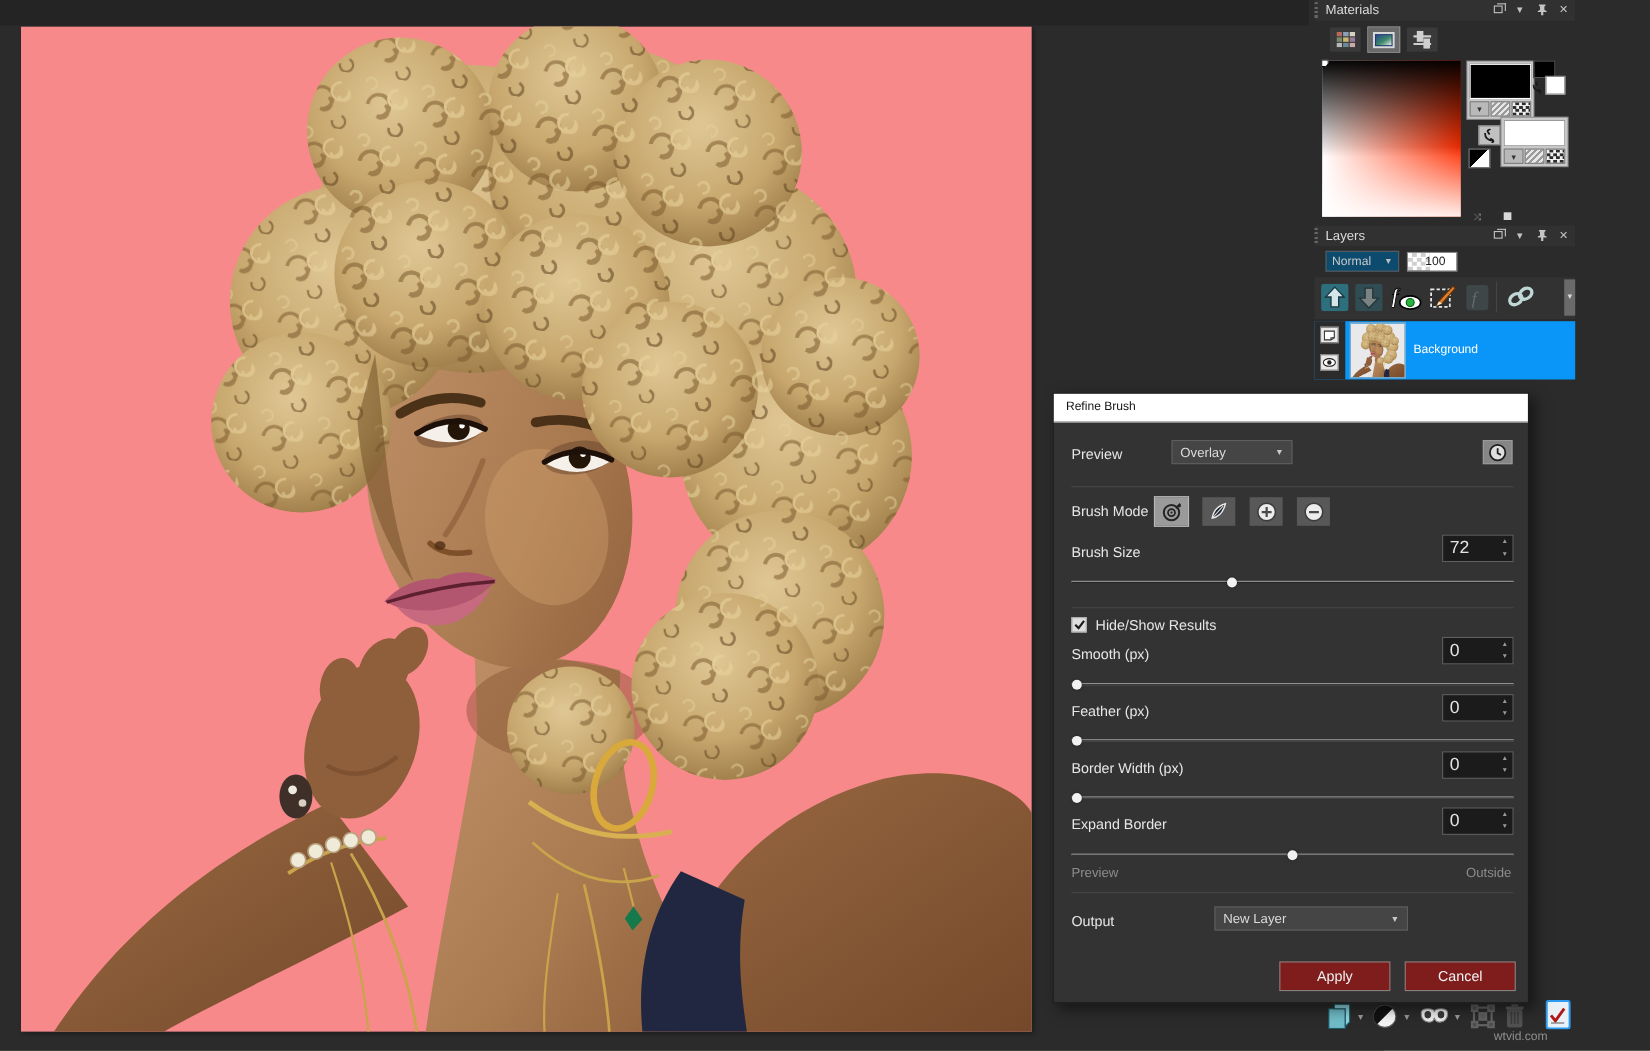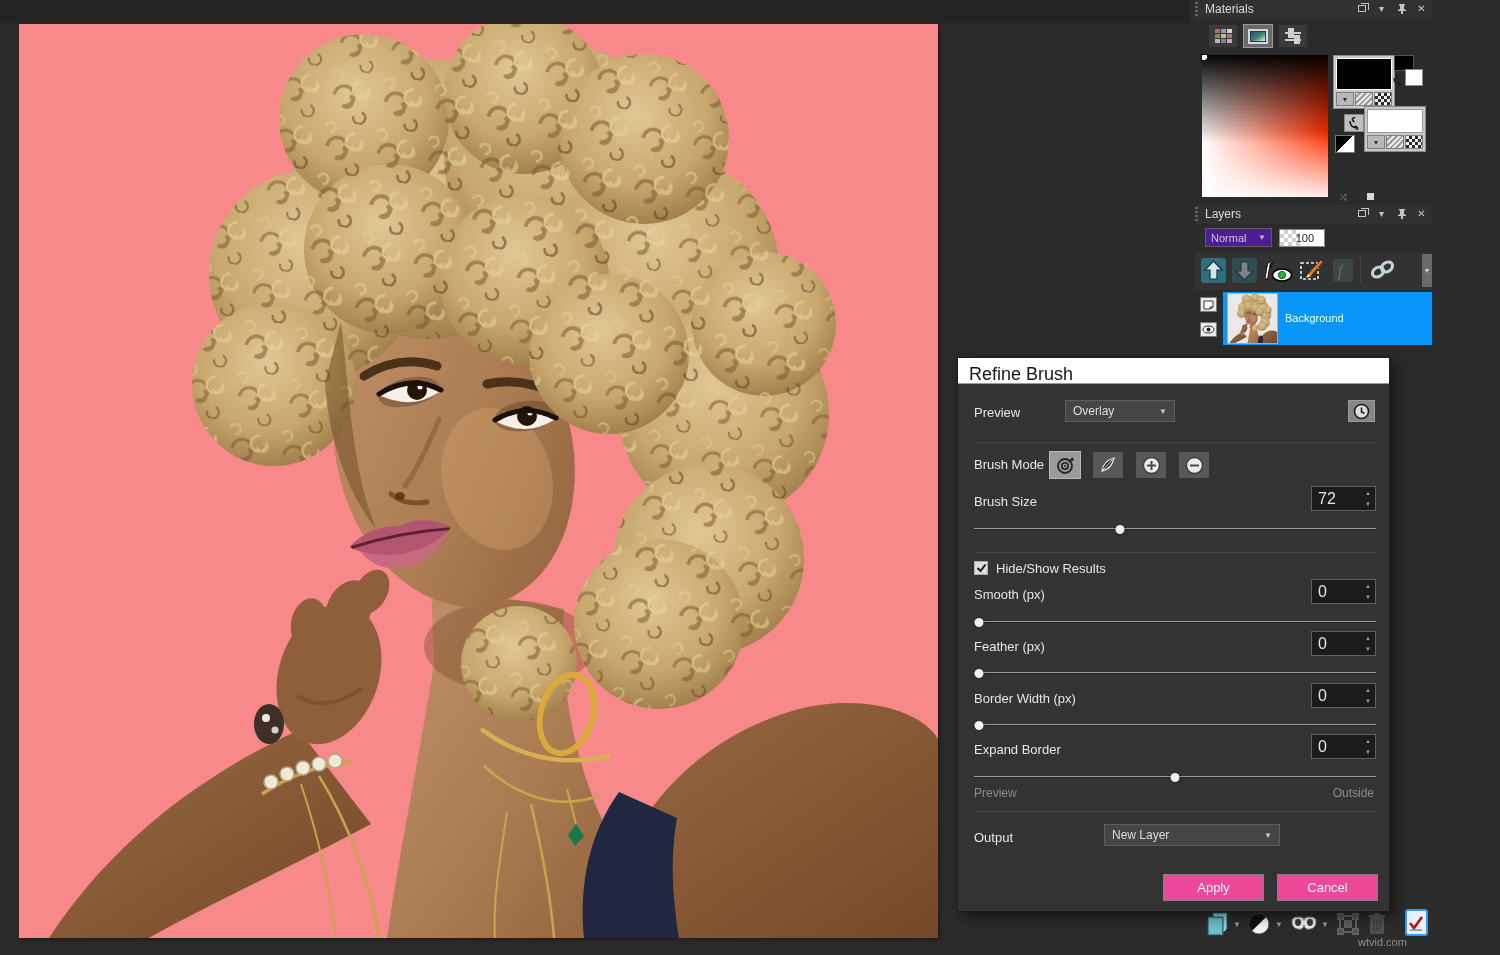--- a/index.html
+++ b/index.html
@@ -38,21 +38,21 @@
     border:1px solid #000; clip-path:polygon(0 0,100% 0,100% 45%,45% 100%,0 100%); }
   .swatch-group { position:absolute; background:#c9c9c9; padding:2px; box-shadow:0 0 0 1px #8a8a8a; }
   .swatch-main { display:block; }
   .mini-row { display:flex; gap:1px; margin-top:2px; }
   .mini-btn { width:18px; height:14px; background:#b9b9b9; border:1px solid #7d7d7d;
     display:flex; align-items:center; justify-content:center; font-size:8px; color:#333; cursor:pointer; }
   .mini-hatch { background:repeating-linear-gradient(135deg,#e8e8e8 0 2px,#9a9a9a 2px 4px); }
   .mini-checker { background:
       conic-gradient(#2b2b2b 90deg,#f0f0f0 90deg 180deg,#2b2b2b 180deg 270deg,#f0f0f0 270deg) 0 0/6px 6px; }
   
-  .ddl { background:#4c1d95; border:1px solid #5c5c5c; color:#c9c9c9; font-size:11px;
+  .ddl { background:#0c4a6e; border:1px solid #5c5c5c; color:#c9c9c9; font-size:11px;
     display:flex; align-items:center; padding:0 5px; cursor:pointer; }
   .ddl .caret { margin-left:auto; font-size:8px; color:#bdbdbd; padding-left:6px; }
   #opacity-field { position:absolute; left:89px; top:229px; width:46px; height:18px; border:1px solid #888;
     font-size:11px; color:#222; display:flex; align-items:center; justify-content:flex-end; padding-right:10px;
     background:linear-gradient(to right, rgba(255,255,255,0) 0 45%, #fff 45%),
       conic-gradient(#cfcfcf 90deg,#fff 90deg 180deg,#cfcfcf 180deg 270deg,#fff 270deg) 0 0/8px 8px; }
   #layers-toolbar { position:absolute; left:5px; top:252px; width:237px; height:38px; background:#323232; }
   .lt-icon { position:absolute; top:6px; cursor:pointer; }
   #layer-row { position:absolute; left:5px; top:292px; width:237px; height:53px; }
   #layer-row .left-col { position:absolute; left:0; top:0; width:28px; height:53px; background:#2b2b2b; }
@@ -62,21 +62,21 @@
   #layer-label { position:absolute; left:90px; top:20px; font-size:11px; color:#fff; }
   #bottom-toolbar { position:absolute; left:5px; top:908px; width:237px; height:32px; }
   .bt-icon { position:absolute; cursor:pointer; }
   .bt-caret { position:absolute; font-size:8px; color:#9a9a9a; top:12px; cursor:pointer; }
   #watermark { position:absolute; left:168px; top:936px; font-size:11px; color:#8f8f8f; }
   
   #dialog { position:absolute; left:957px; top:357px; width:433px; height:555px; background:#333333;
     border:1px solid #1c1c1c; box-shadow:5px 5px 12px rgba(0,0,0,.5); }
   #dialog-titlebar { position:absolute; left:0; top:0; width:431px; height:26px; background:#ffffff;
     border-bottom:1px solid #9a9a9a; }
-  #dialog-title { position:absolute; left:11px; top:6px; font-size:18px; color:#151515; }
+  #dialog-title { position:absolute; left:11px; top:6px; font-size:11px; color:#151515; }
   .dlg-label { position:absolute; left:16px; font-size:13px; color:#e6e6e6; }
   .dlg-divider { position:absolute; left:16px; width:402px; height:1px; background:#474747; }
   .dlg-ddl { position:absolute; height:22px; background:#454545; border:1px solid #5e5e5e;
     color:#dcdcdc; font-size:12px; display:flex; align-items:center; padding:0 7px; cursor:pointer;margin-left:16px; }
   .dlg-ddl .caret { margin-left:auto; font-size:8px; color:#c9c9c9; }
   .numfield { position:absolute; width:65px; height:25px; background:#1b1b1b; border:1px solid #606060;
     display:flex; }
   .numfield input { flex:1; min-width:0; background:transparent; border:none; outline:none;
     color:#e4e4e4; font-size:16px; font-family:"Liberation Sans",sans-serif; padding-left:6px; }
   .spin { width:14px; display:flex; flex-direction:column; }
@@ -88,21 +88,21 @@
   .slider .knob { position:absolute; top:1px; width:9px; height:9px; background:#f2f2f2;
     border-radius:50%; transform:translateX(-50%); box-shadow:0 0 2px rgba(0,0,0,.6); }
   .mode-btn { position:absolute; top:94px; width:30px; height:26px; background:#585858;
     display:flex; align-items:center; justify-content:center; cursor:pointer; }
   .mode-btn.sel { background:#9a9a9a; outline:1px solid #b8b8b8; }
   #clock-btn { position:absolute; left:390px; top:42px; width:27px; height:22px; background:#868686;
     border:1px solid #9a9a9a; display:flex; align-items:center; justify-content:center; cursor:pointer; }
   #checkbox { position:absolute; left:16px; top:203px; width:14px; height:14px; background:#dedede;
     border:1px solid #a9a9a9; cursor:pointer; display:flex; align-items:center; justify-content:center; }
   .range-label { position:absolute; font-size:12px; color:#8c8c8c; }
-  .dlg-btn { position:absolute; top:516px; width:101px; height:27px; background:#ec4899;
+  .dlg-btn { position:absolute; top:516px; width:101px; height:27px; background:#7f1d1d;
     border:1px solid #828282; color:#f2f2f2; font-size:13px; font-family:"Liberation Sans",sans-serif;
     cursor:pointer; }
 </style>
 </head>
 <body>
 
 <svg width="0" height="0" style="position:absolute">
   <defs>
     <radialGradient id="gHair" cx="45%" cy="35%" r="78%">
       <stop offset="0%" stop-color="#dfc795"></stop>

